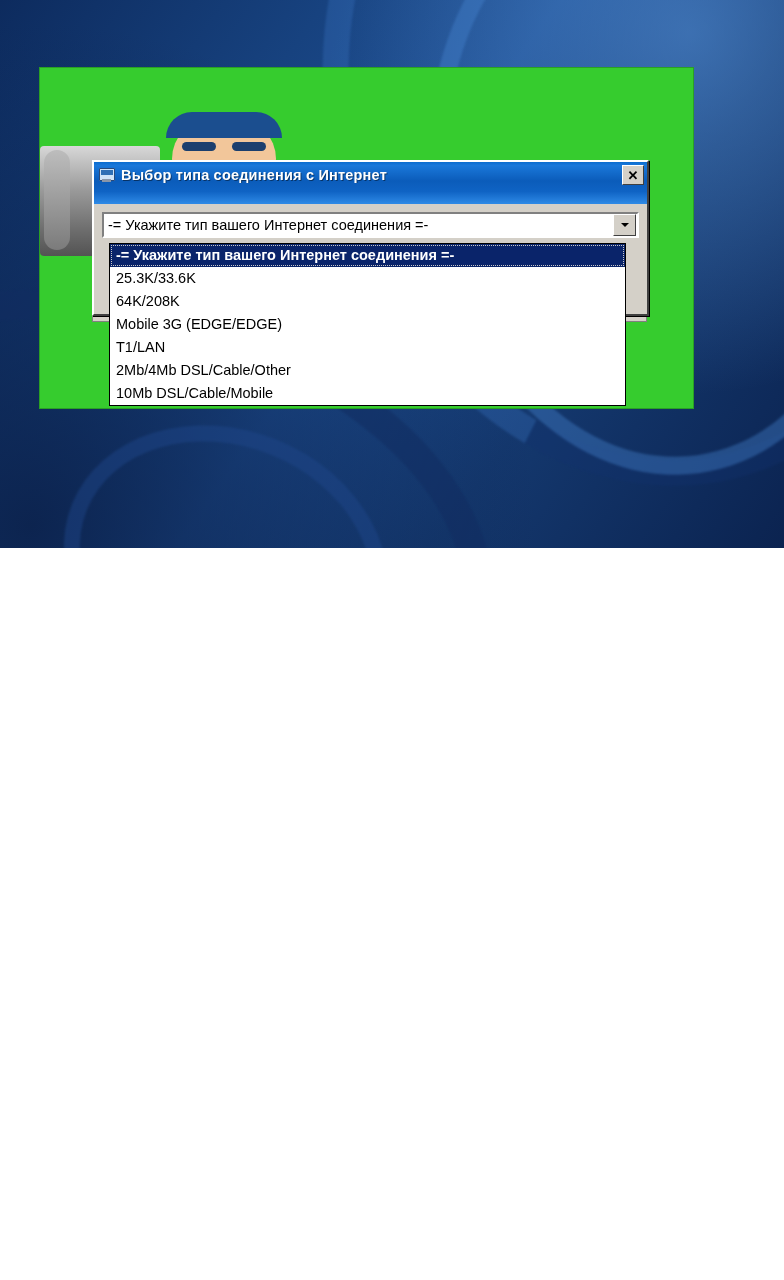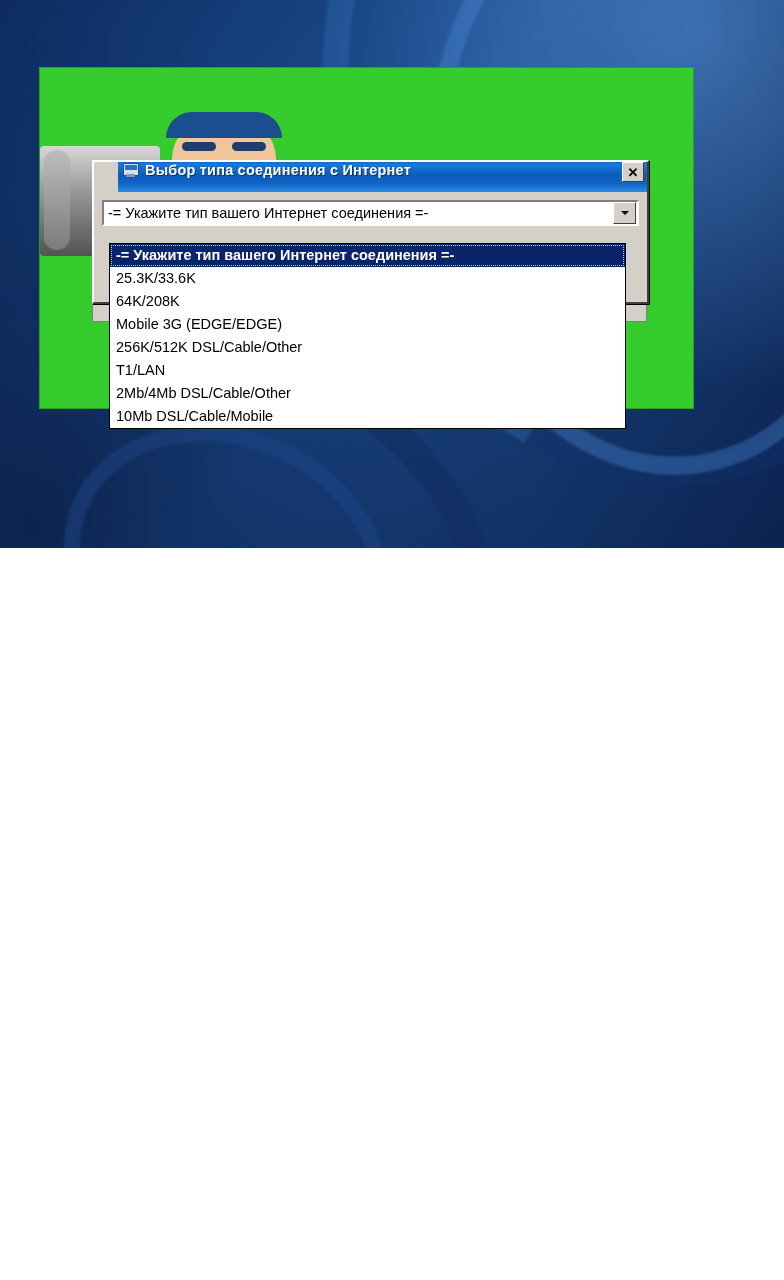--- a/index.html
+++ b/index.html
@@ -160,25 +160,24 @@
     top: 160px;
     width: 553px;
     background: #d4d0c8;
     border: 2px solid;
     border-color: #ffffff #404040 #404040 #ffffff;
     box-shadow: 1px 1px 0 #000000;
   }
   .titlebar {
     height: 26px;
     display: flex;
-    align-items: flex-start;
-    padding: 0 3px 4px 4px;
+    align-items: center;
+    padding: 0 3px 16px 4px;
     background: linear-gradient(180deg, #0a6ccf 0%, #1a78da 8%, #0b5cba 45%, #0f63c4 70%, #2e8ae6 100%);
     color: #ffffff;
-    margin-left: 24px;
   }
   .title-icon {
     width: 18px;
     height: 16px;
     margin-right: 5px;
     position: relative;
     flex: 0 0 auto;
   }
   .title-icon .mon {
     position: absolute;
@@ -357,21 +356,20 @@
           </span>
       </div>
     </div>
   </div>
 
   <div class="dropdown">
     <div class="dd-item selected">-= Укажите тип вашего Интернет соединения =-</div>
     <div class="dd-item">25.3K/33.6K</div>
     <div class="dd-item">64K/208K</div>
     <div class="dd-item">Mobile 3G (EDGE/EDGE)</div>
-    <div class="dd-item">256K/512K DSL/Cable/Other</div>
     <div class="dd-item">T1/LAN</div>
     <div class="dd-item">2Mb/4Mb DSL/Cable/Other</div>
     <div class="dd-item">10Mb DSL/Cable/Mobile</div>
   </div>
 
 </div>
 
 <div id="page-blank"></div>
 
 </body></html>

